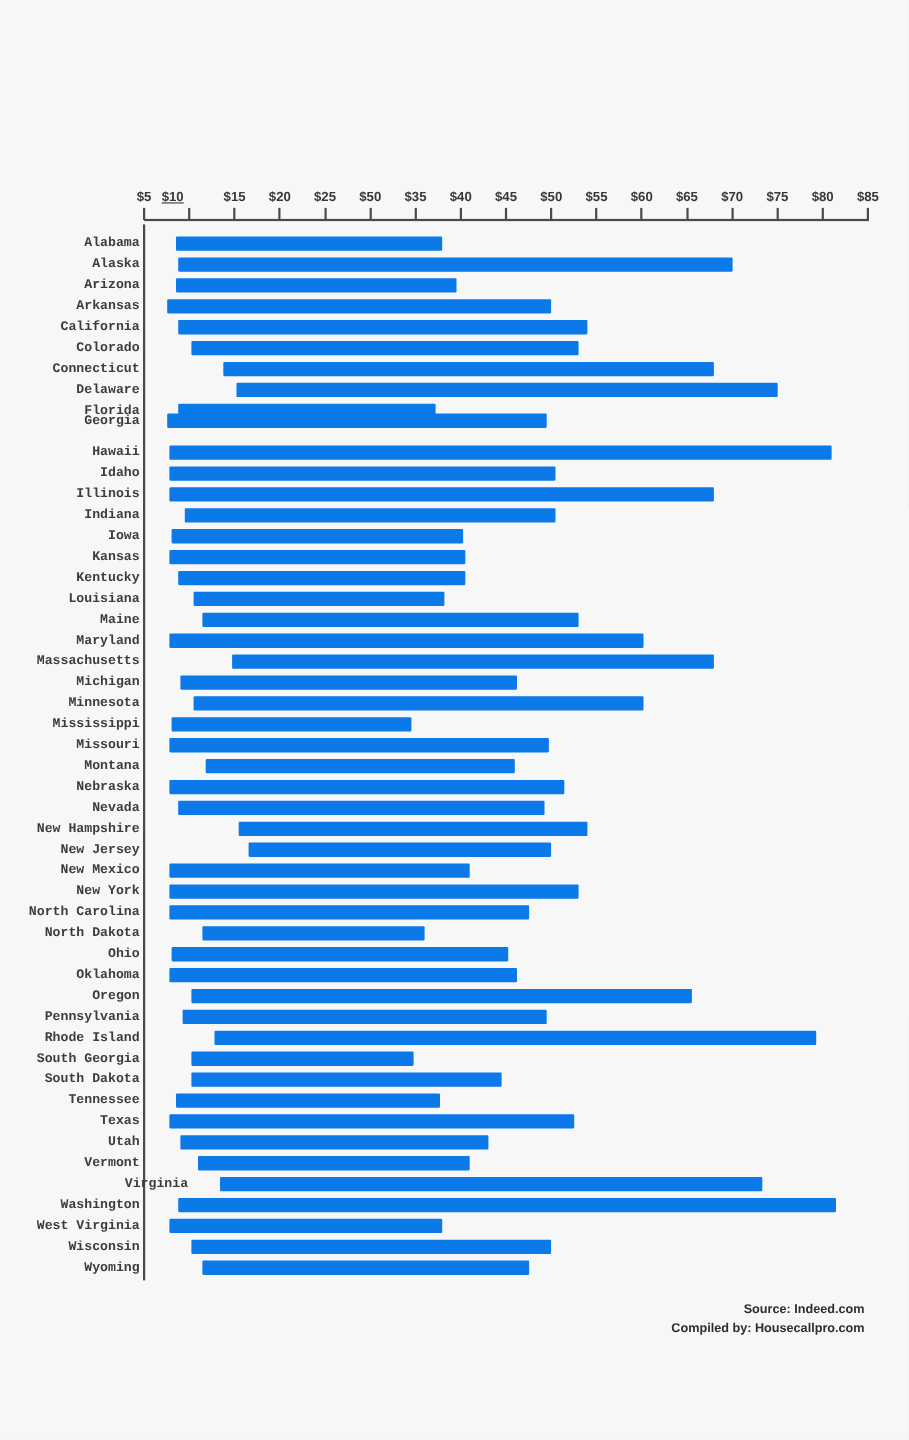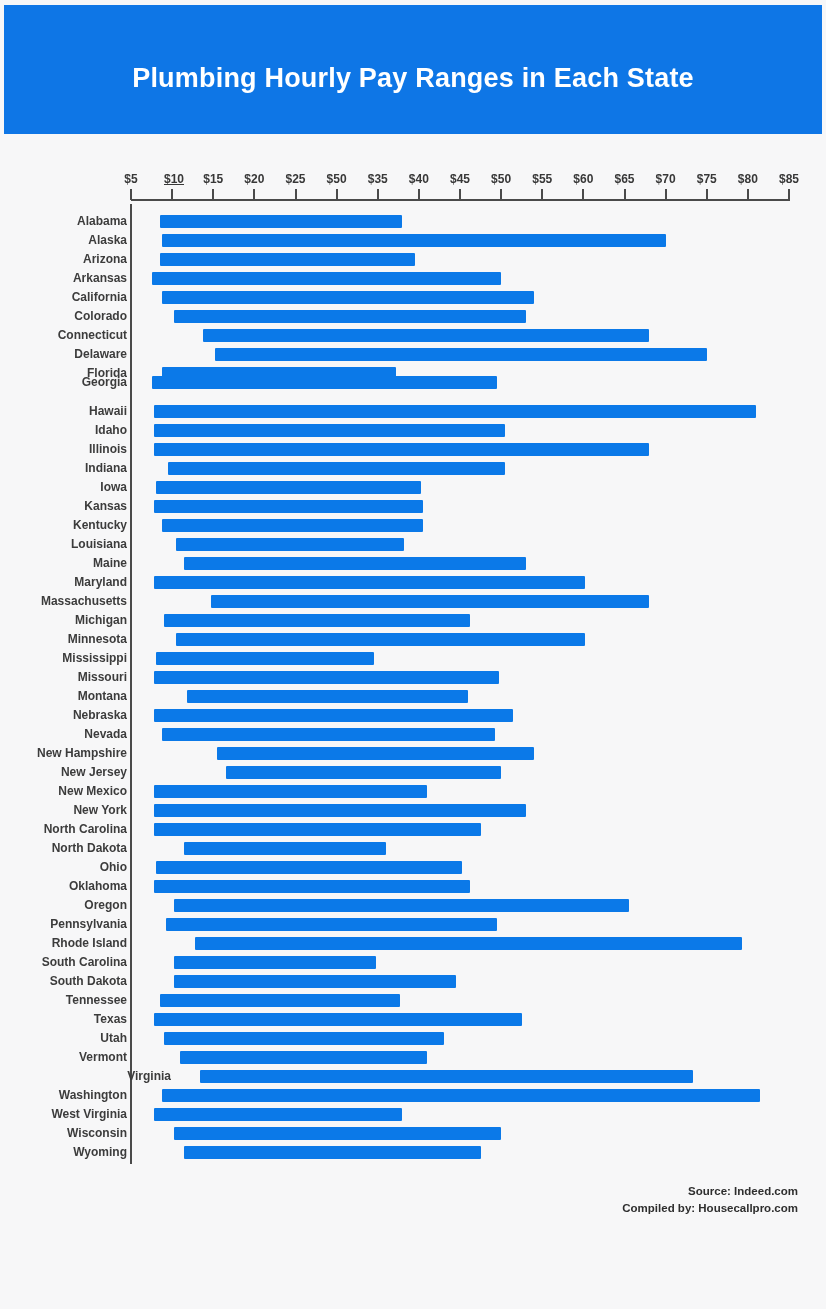--- a/index.html
+++ b/index.html
@@ -8,46 +8,43 @@
   .band{position:absolute;left:4px;right:4px;background:#0e76e6;}
   .band.header{top:5px;height:129px;display:flex;align-items:center;justify-content:center;padding-top:18px;box-sizing:border-box;}
   .band.footer{top:1233px;bottom:3px;display:flex;align-items:center;justify-content:center;gap:11px;}
   h1.title{margin:0;color:#ffffff;font-size:27px;font-weight:bold;letter-spacing:0.2px;}
   .chart{position:absolute;left:0;top:0;width:826px;height:1309px;}
   .axis-hline{position:absolute;top:199px;height:2px;background:#4a4a4a;}
   .axis-vline{position:absolute;top:204px;width:2px;background:#4a4a4a;}
   .tick{position:absolute;top:189px;width:2px;height:11px;background:#4a4a4a;}
   .tick-label{position:absolute;top:172px;width:44px;margin-left:-22px;text-align:center;
       font-size:12px;font-weight:bold;color:#383838;}
-  .row{position:absolute;left:0;width:826px;height:19px;}
+  .row{position:absolute;left:0;width:826px;height:19px;font-family:Liberation Mono, monospace;}
   .row .label{position:absolute;left:0;top:0;width:127px;height:19px;line-height:19px;
       text-align:right;font-size:12px;font-weight:bold;color:#3c3c3c;white-space:nowrap;}
   .row .bar{position:absolute;top:3px;height:13px;background:#0b79e8;border-radius:1px;}
-  .source{position:absolute;right:28px;top:1183px;text-align:right;font-size:11.5px;
+  .source{position:absolute;right:40px;top:1183px;text-align:right;font-size:11.5px;
       font-weight:bold;color:#2e2e2e;line-height:17px;}
   .brand-text{color:#ffffff;font-size:26px;letter-spacing:0.5px;font-weight:normal;}
   .logo-icon{display:block;}
 </style>
 </head>
 <body>
 
 <div class="page">
 
-  <header class="band header">
-    <h1 class="title">Plumbing Hourly Pay Ranges in Each State</h1>
-  </header>
 
   <section class="chart">
     <div class="axis-hline" style="left: 131px; width: 659px;"></div>
     <div class="axis-vline" style="left: 130px; height: 960px;"></div>
     <div id="ticks">
         <div class="tick" style="left: 130px;"></div>
         <div class="tick-label" style="left: 131px;">$5</div>
         <div class="tick" style="left: 171.125px;"></div>
-        <div class="tick-label" style="left: 174px; text-decoration: underline;">$10</div>
+        <div class="tick-label" style="left: 157px; text-decoration: underline;">$10</div>
         <div class="tick" style="left: 212.25px;"></div>
         <div class="tick-label" style="left: 213.25px;">$15</div>
         <div class="tick" style="left: 253.375px;"></div>
         <div class="tick-label" style="left: 254.375px;">$20</div>
         <div class="tick" style="left: 294.5px;"></div>
         <div class="tick-label" style="left: 295.5px;">$25</div>
         <div class="tick" style="left: 335.625px;"></div>
         <div class="tick-label" style="left: 336.625px;">$50</div>
         <div class="tick" style="left: 376.75px;"></div>
         <div class="tick-label" style="left: 377.75px;">$35</div>
@@ -223,21 +220,21 @@
         </div>
         <div class="row" style="top: 915px;">
           <div class="label">Pennsylvania</div>
           <div class="bar" style="left: 165.956px; width: 331.056px; background: rgb(11, 121, 232);"></div>
         </div>
         <div class="row" style="top: 934px;">
           <div class="label">Rhode Island</div>
           <div class="bar" style="left: 194.744px; width: 546.962px; background: rgb(11, 121, 232);"></div>
         </div>
         <div class="row" style="top: 953px;">
-          <div class="label">South Carolina</div>
+          <div class="label">South Georgia</div>
           <div class="bar" style="left: 174.181px; width: 201.512px; background: rgb(11, 121, 232);"></div>
         </div>
         <div class="row" style="top: 972px;">
           <div class="label">South Dakota</div>
           <div class="bar" style="left: 174.181px; width: 281.706px; background: rgb(11, 121, 232);"></div>
         </div>
         <div class="row" style="top: 991px;">
           <div class="label">Tennessee</div>
           <div class="bar" style="left: 159.787px; width: 240.581px; background: rgb(11, 121, 232);"></div>
         </div>

